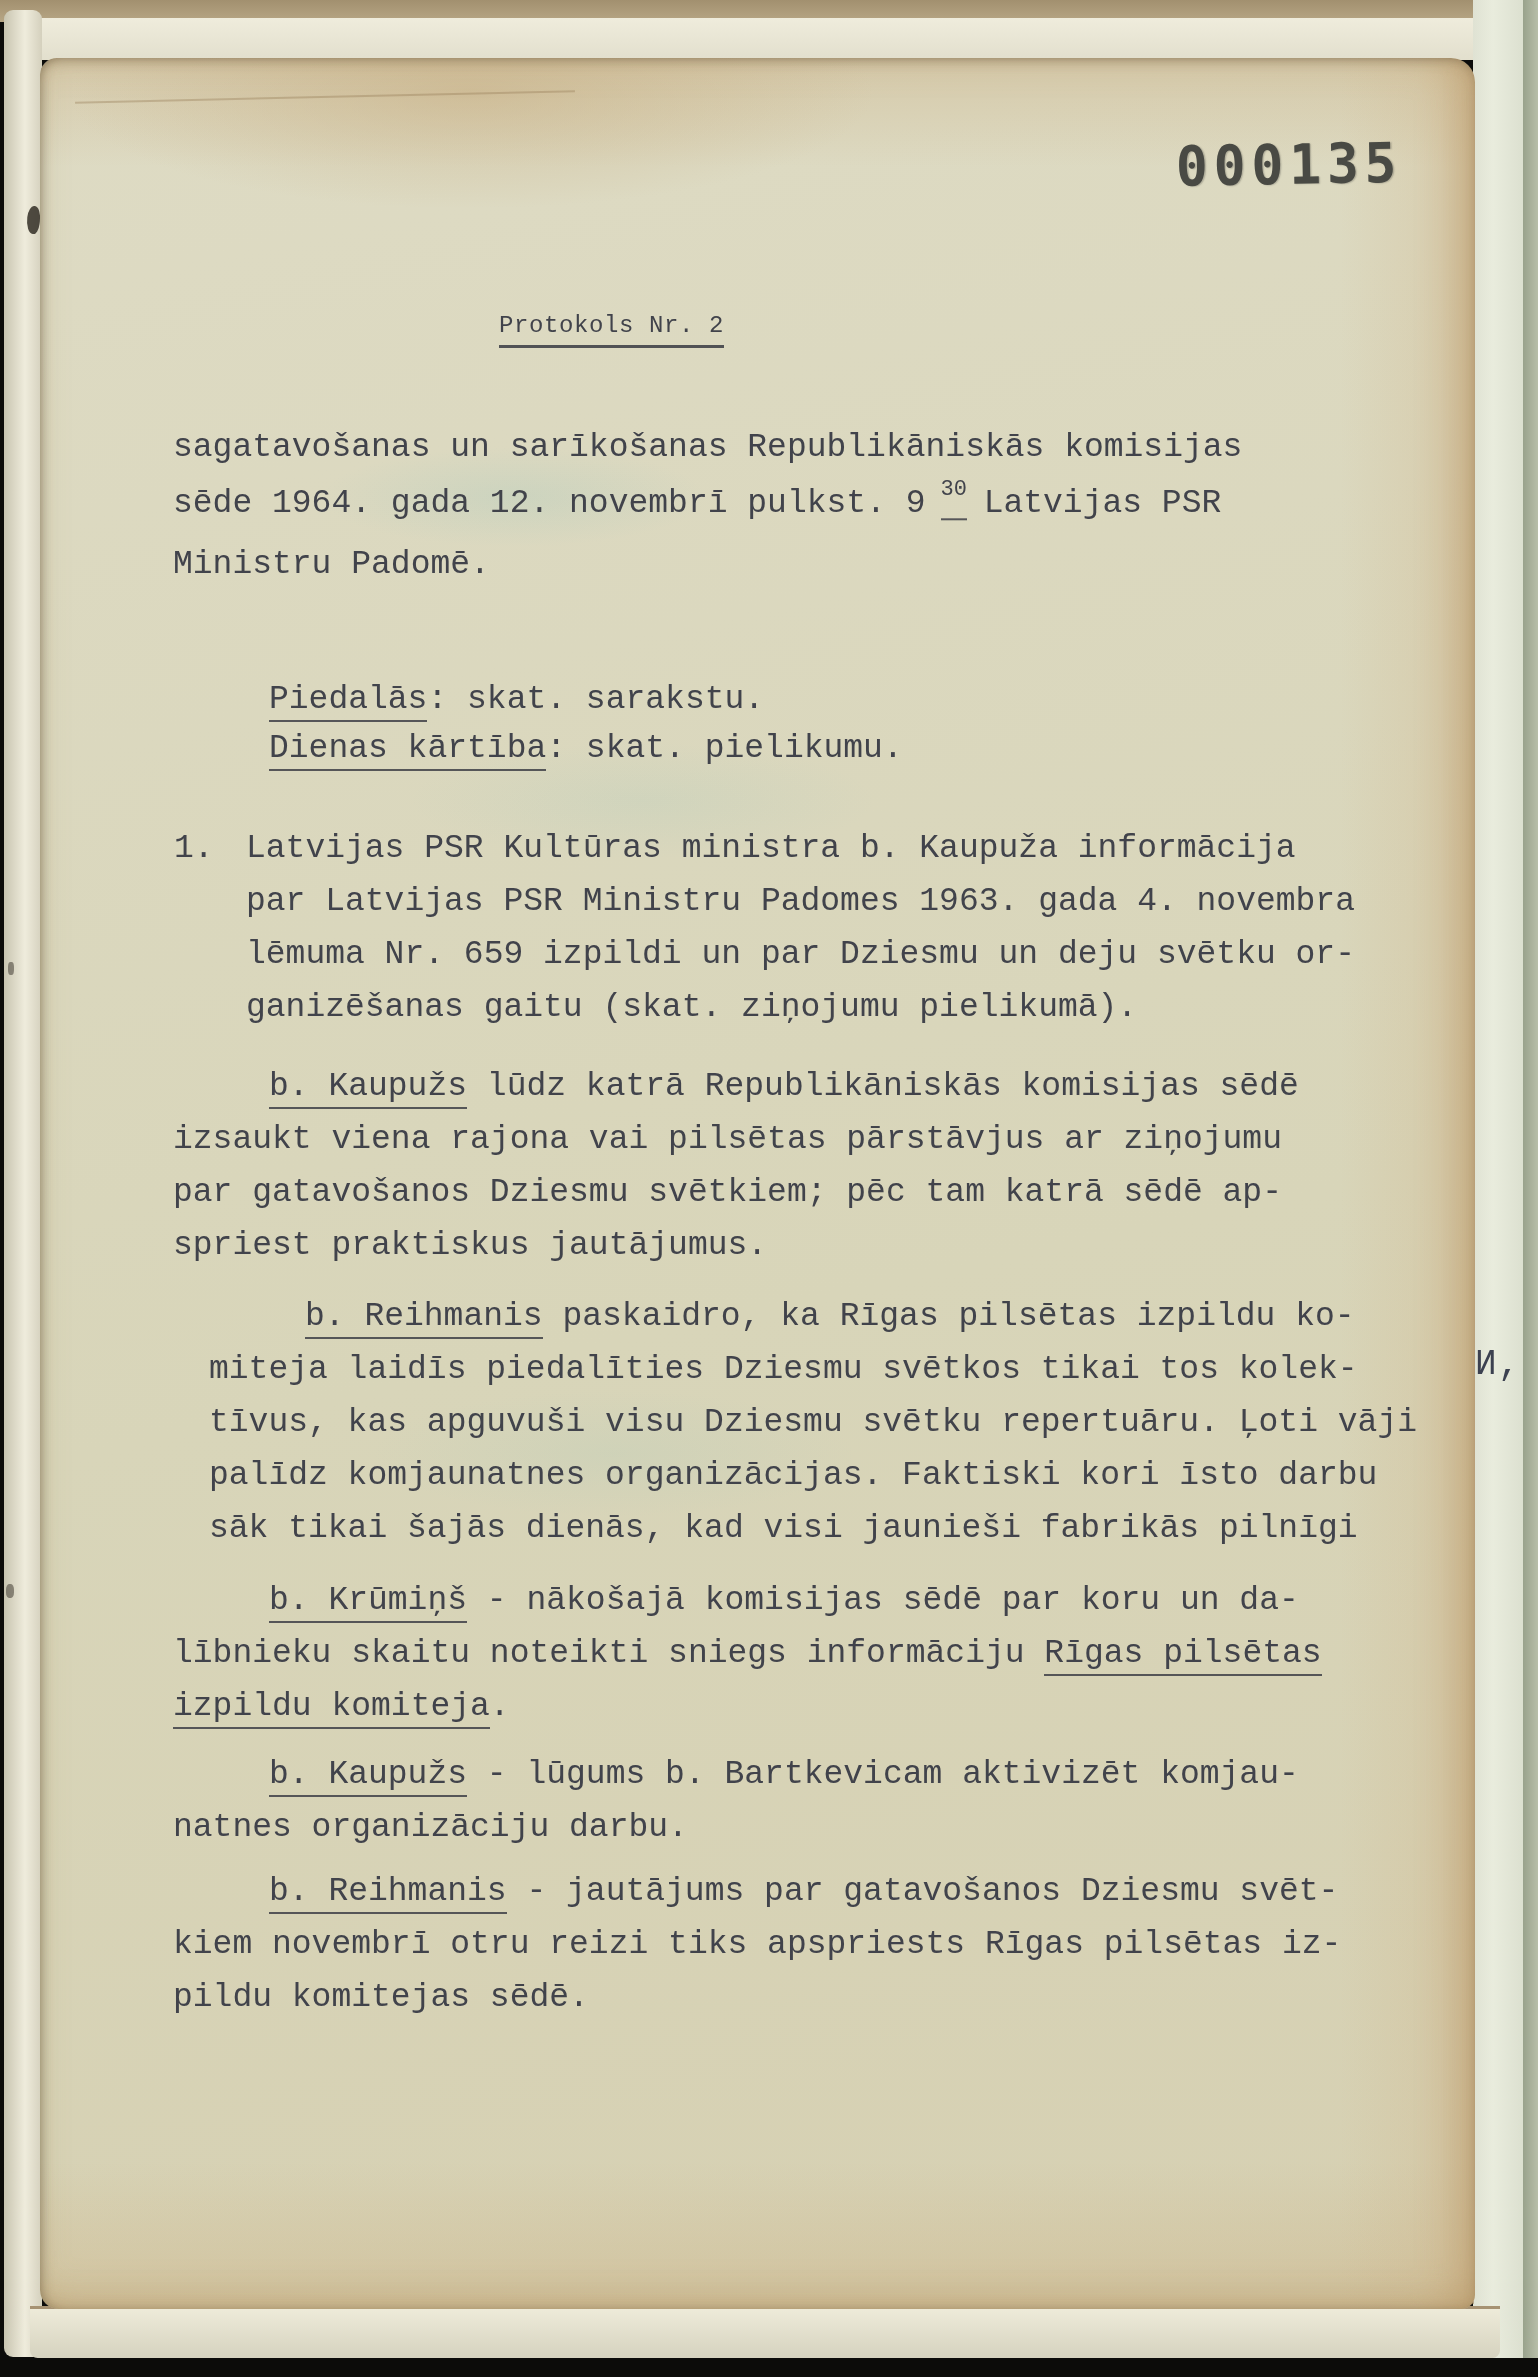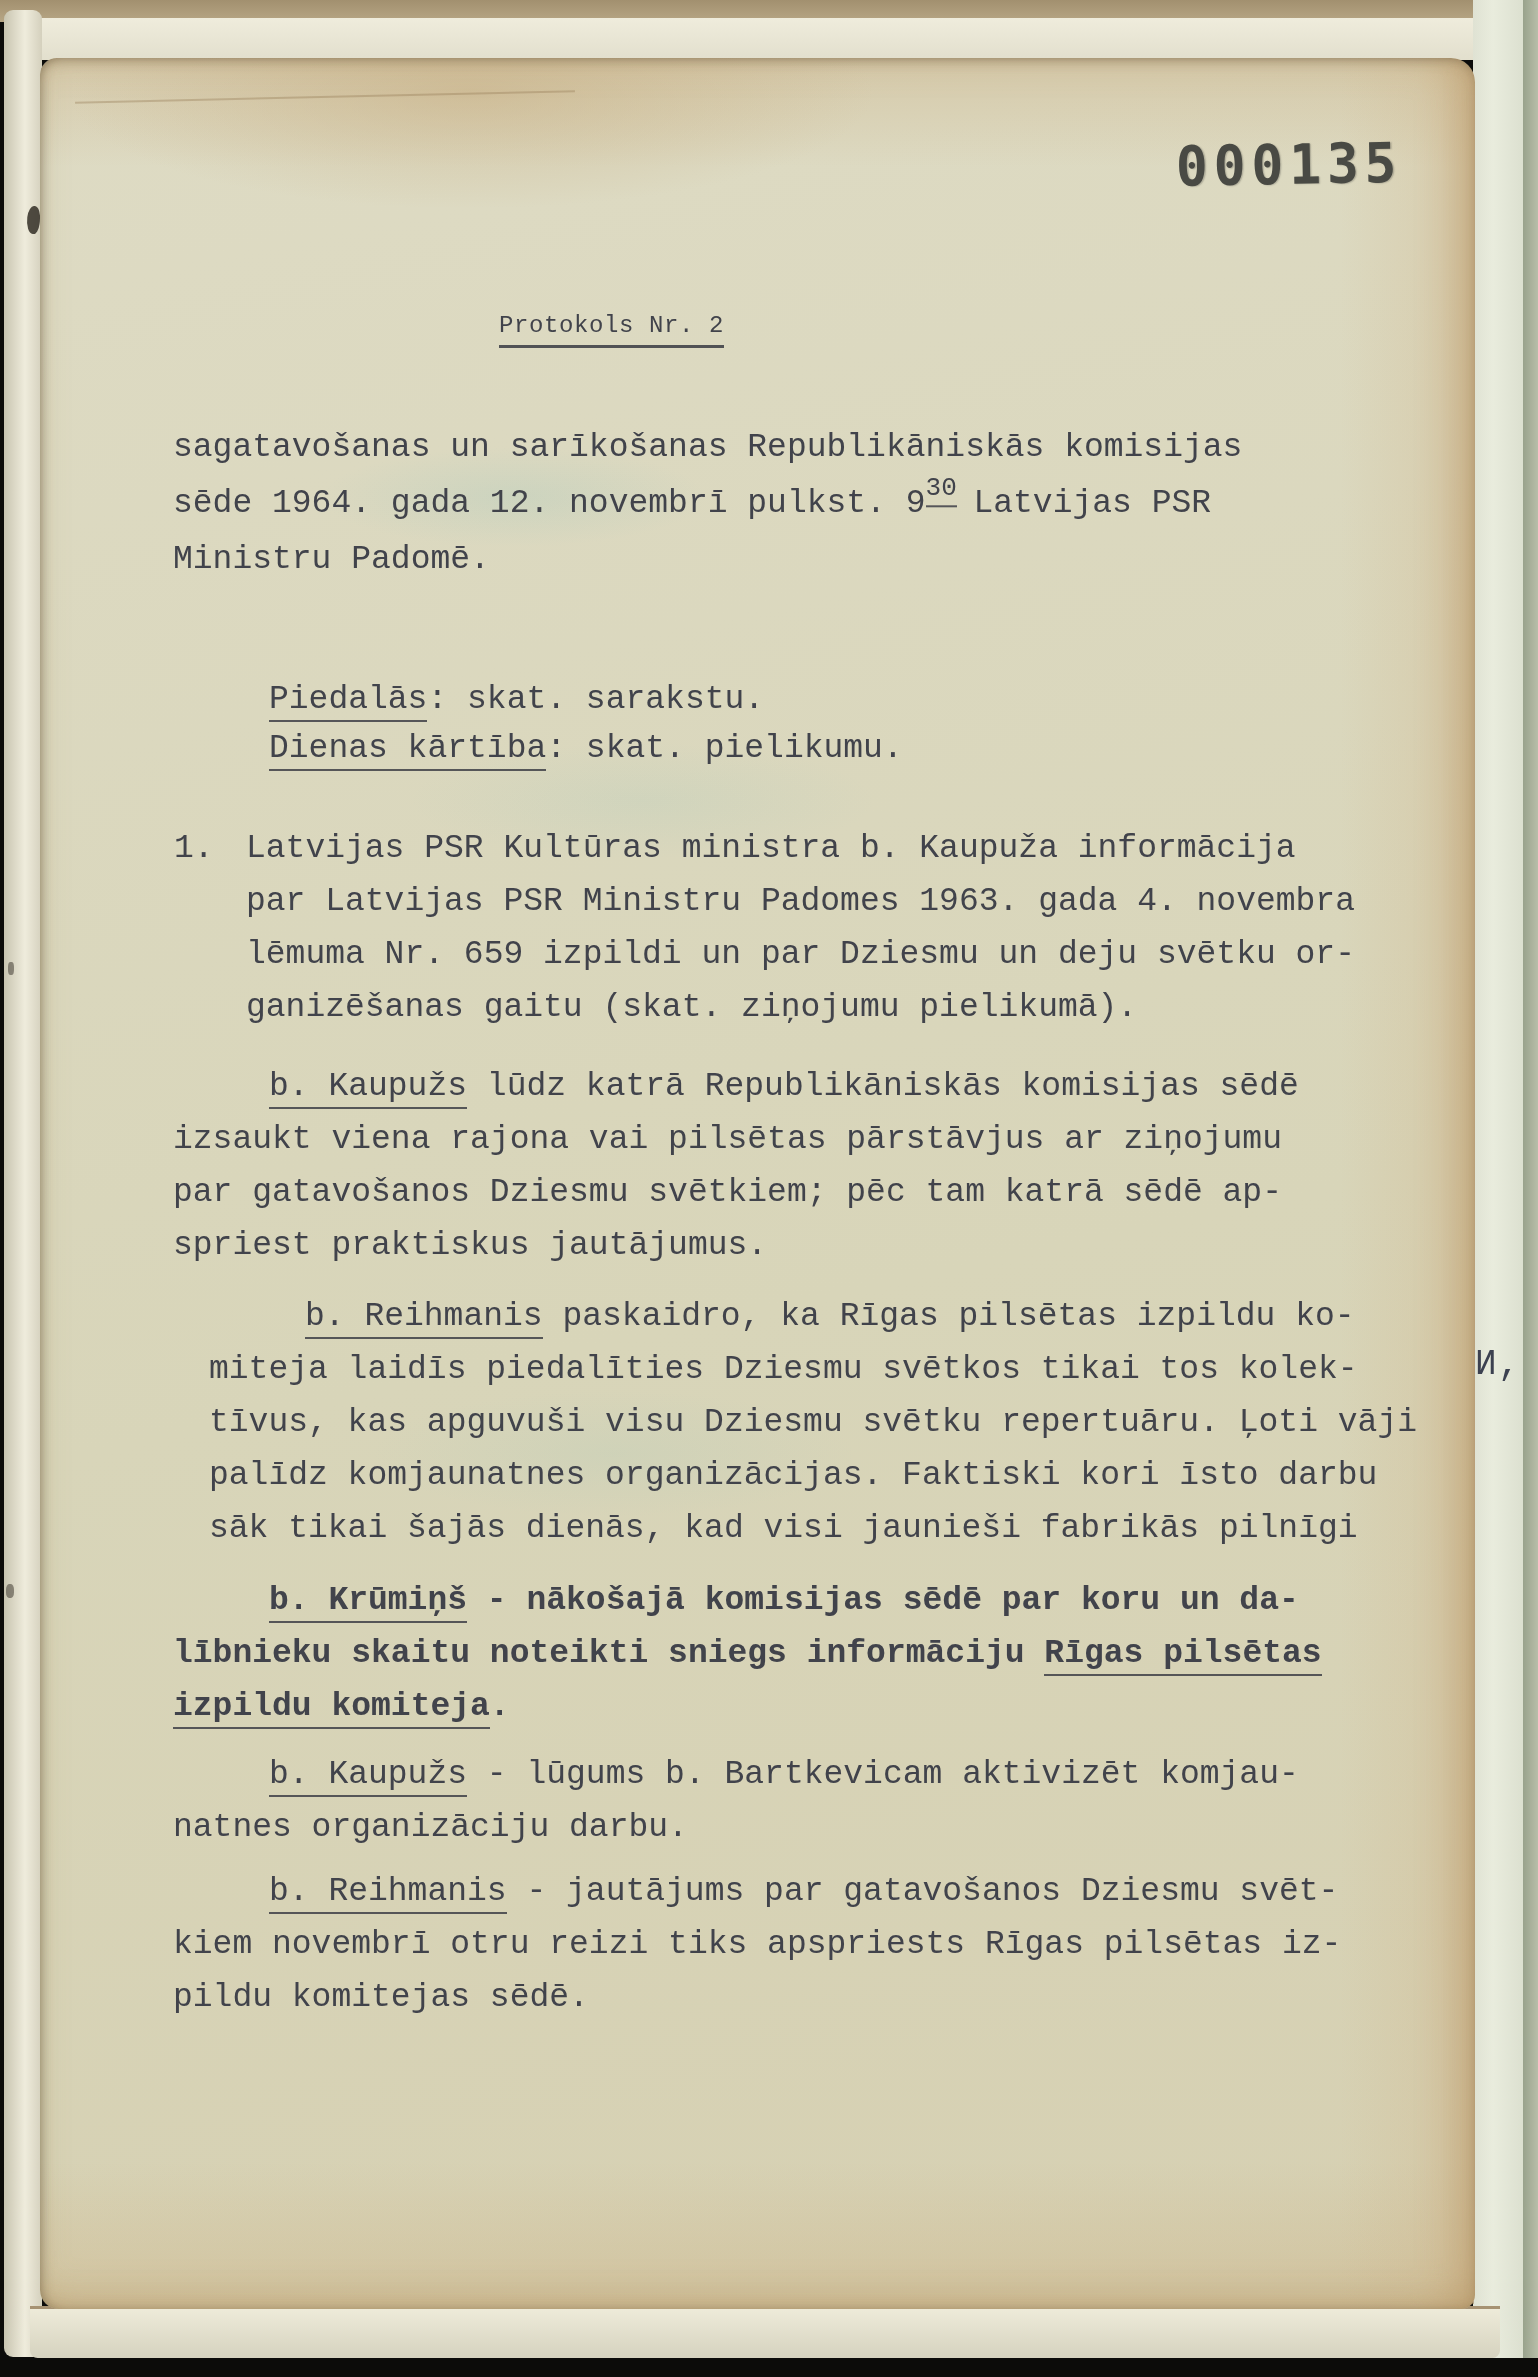--- a/index.html
+++ b/index.html
@@ -102,24 +102,25 @@
     font-size: 53px; font-weight: 600;
     letter-spacing: 5.8px; color: #494a44;
     transform: rotate(-1deg) scaleY(1.04);
     text-shadow: 1.3px 0.6px 1.3px rgba(70, 70, 64, .3);
     white-space: pre;
   }
 
   .sup {
     display: inline-block;
     transform: translateY(-16.7px);
-    font-size: 26px; line-height: 26px;
+    font-size: 22px; line-height: 26px;
     border-bottom: 2.6px solid rgba(56, 57, 66, .82);
-    padding-bottom: 4px;
+    padding-bottom: 15px;
     margin-right: 16.7px;
+    margin-left: 15px;
   }
 
   .item-marker { position: absolute; left: -72px; top: 0; white-space: pre; }
 
   .margin-note {
     position: absolute; left: 1475px; top: 1344px;
     font-size: 36px; color: #3c4150; white-space: pre;
     letter-spacing: 1.3px;
   }
 </style>
@@ -175,21 +176,21 @@
   </div>
 
   <div class="para" style="top:1232px;margin-left:36px;">
     <div class="ln indent"><span class="u">b. Reihmanis</span><span> paskaidro, ka Rīgas pilsētas izpildu ko-</span></div>
     <div class="ln">miteja laidīs piedalīties Dziesmu svētkos tikai tos kolek-</div>
     <div class="ln">tīvus, kas apguvuši visu Dziesmu svētku repertuāru. Ļoti vāji</div>
     <div class="ln">palīdz komjaunatnes organizācijas. Faktiski kori īsto darbu</div>
     <div class="ln">sāk tikai šajās dienās, kad visi jaunieši fabrikās pilnīgi</div>
   </div>
 
-  <div class="para" style="top:1516px;font-weight:bold;">
+  <div class="para" style="top:1516px;">
     <div class="ln indent"><span class="u">b. Krūmiņš</span><span> - nākošajā komisijas sēdē par koru un da-</span></div>
     <div class="ln"><span>lībnieku skaitu noteikti sniegs informāciju </span><span class="u">Rīgas pilsētas</span></div>
     <div class="ln"><span class="u">izpildu komiteja</span><span>.</span></div>
   </div>
 
   <div class="para" style="top:1690px;">
     <div class="ln indent"><span class="u">b. Kaupužs</span><span> - lūgums b. Bartkevicam aktivizēt komjau-</span></div>
     <div class="ln">natnes organizāciju darbu.</div>
   </div>
 

